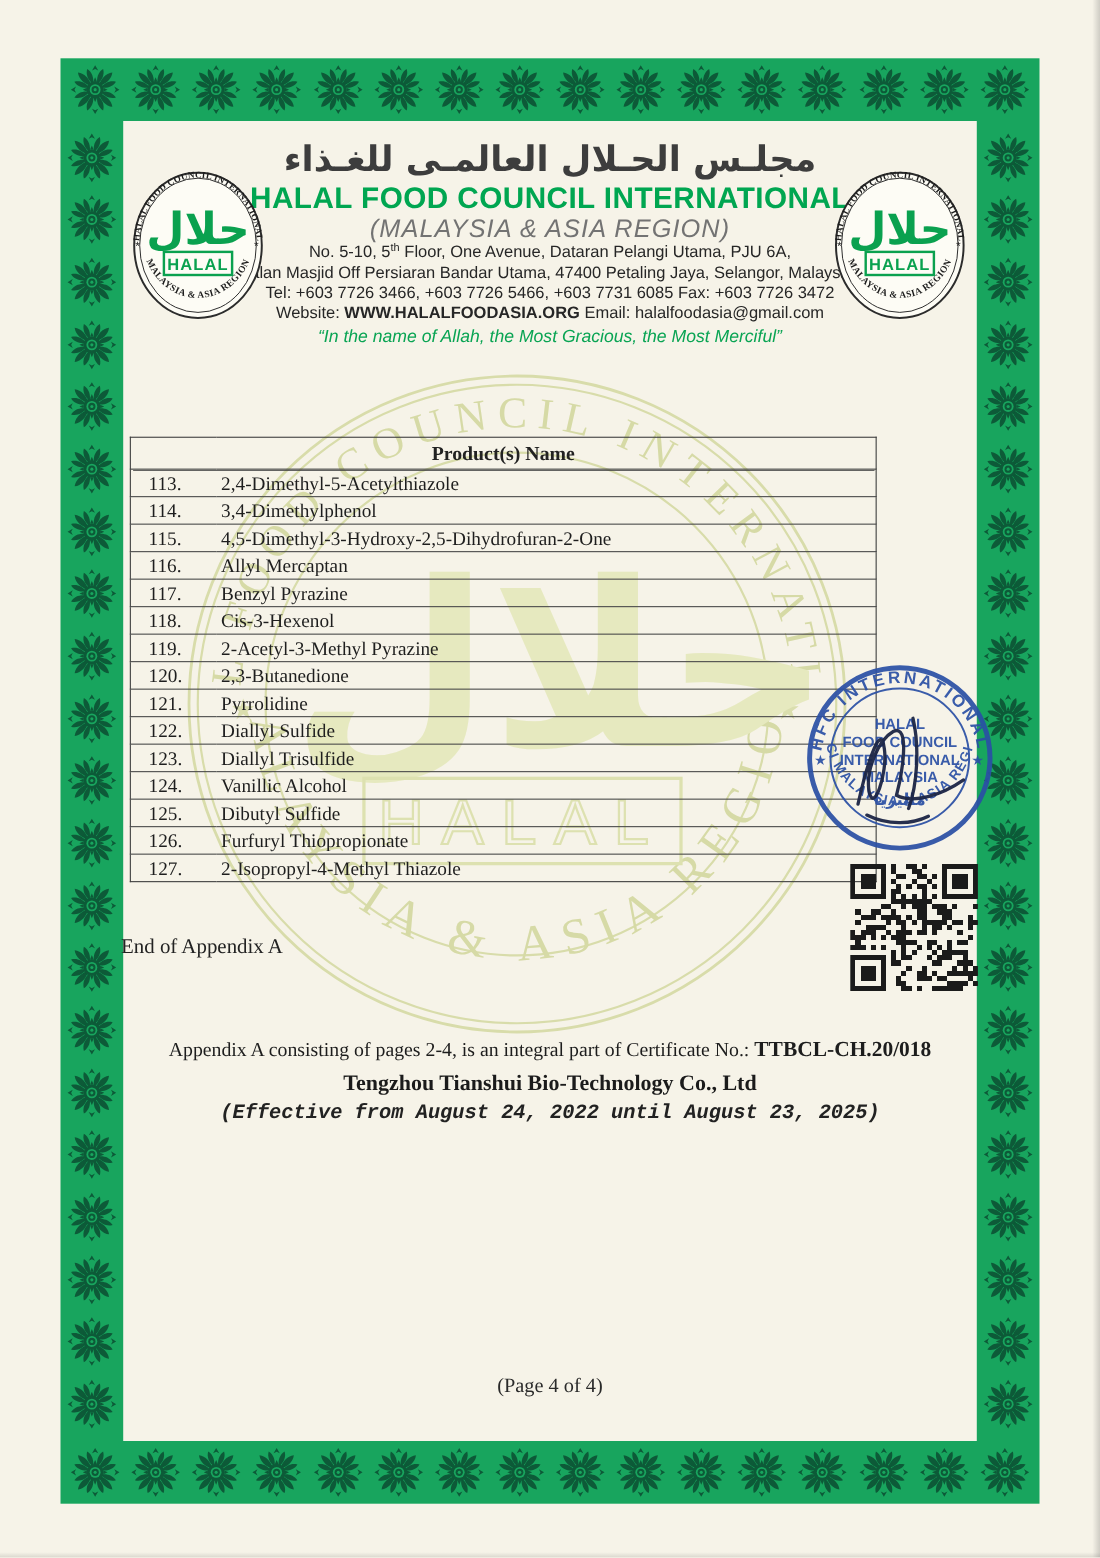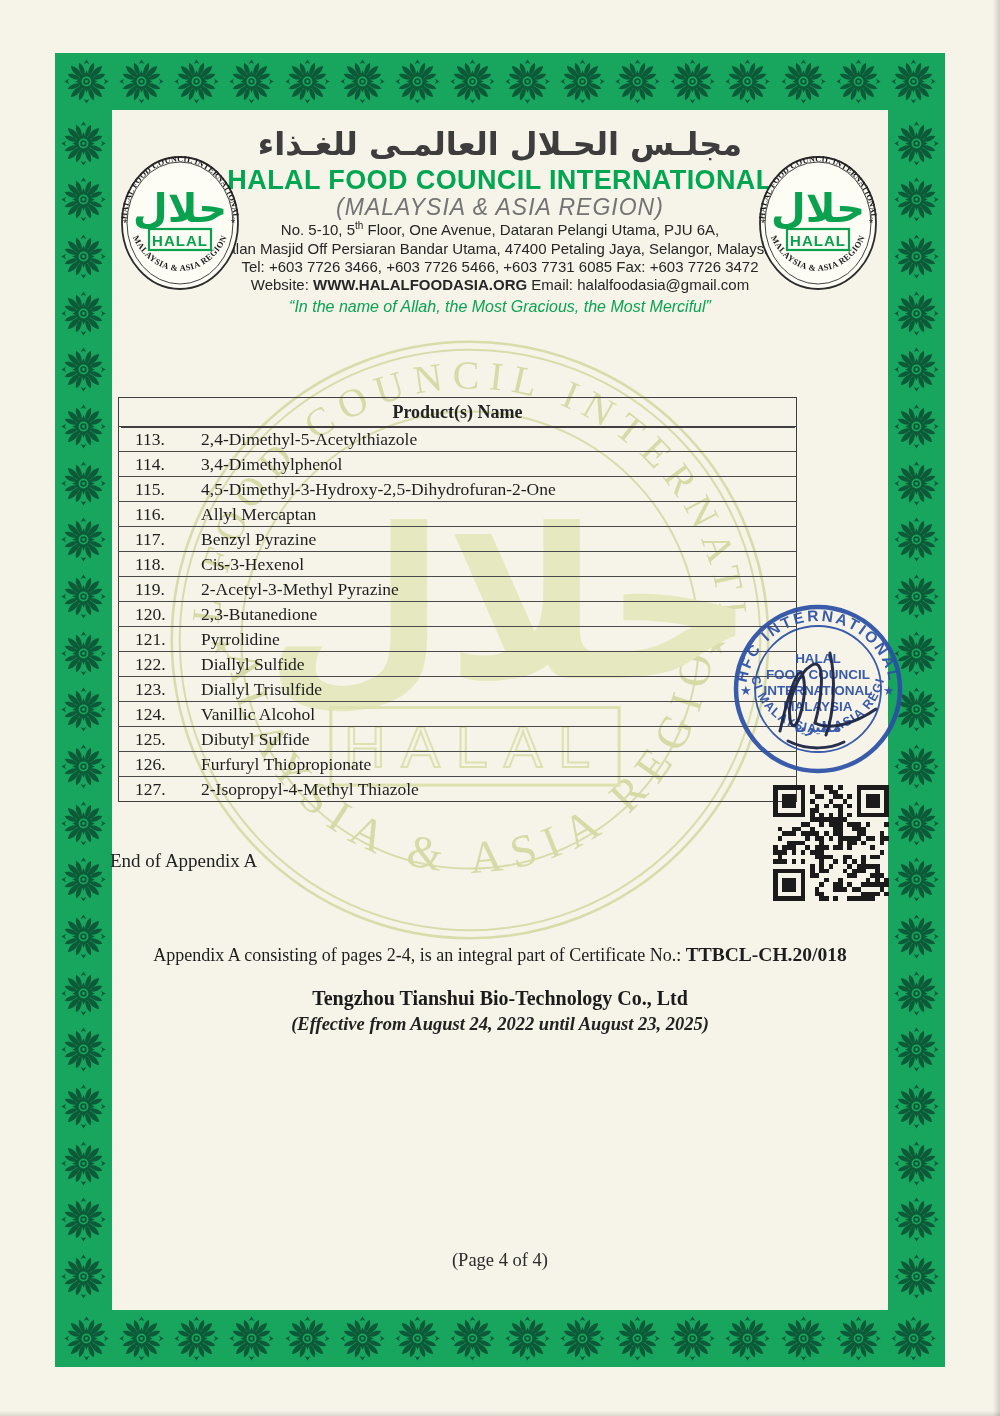--- a/index.html
+++ b/index.html
@@ -52,22 +52,22 @@
   
   .qr{position:absolute;left:773px;top:785px;width:116px;height:116px;z-index:4;}
   .stamp{position:absolute;left:730px;top:601px;width:176px;height:176px;z-index:5;}
 
   
   .endnote{position:absolute;left:110px;top:850px;width:780px;text-align:left;z-index:2;
            font-family:"Liberation Serif",serif;font-size:19px;color:#222;}
   .footer{position:absolute;left:60px;top:944px;width:880px;text-align:center;z-index:2;font-family:"Liberation Serif",serif;}
   .f-appendix{font-size:18px;color:#1d1d1d;}
   .f-cert{font-weight:bold;font-size:19.5px;}
-  .f-company{font-size:20px;font-weight:bold;margin-top:21px;color:#1b1b1b;}
-  .f-effective{font-size:18.5px;font-weight:bold;font-style:italic;margin-top:4px;color:#222;}
+  .f-company{font-size:20px;font-weight:bold;margin-top:8px;color:#1b1b1b;}
+  .f-effective{font-size:18.5px;font-weight:bold;font-style:italic;margin-top:4px;color:#222;font-family:Liberation Mono, monospace;}
   .pageno{position:absolute;left:110px;top:1250px;width:780px;text-align:center;z-index:2;
           font-family:"Liberation Serif",serif;font-size:18.5px;color:#2a2a2a;}
 </style>
 </head>
 <body>
 
 <svg width="0" height="0" style="position:absolute" aria-hidden="true">
   <defs>
     <g id="motif-shape">
       <g fill="#0d5a38">

